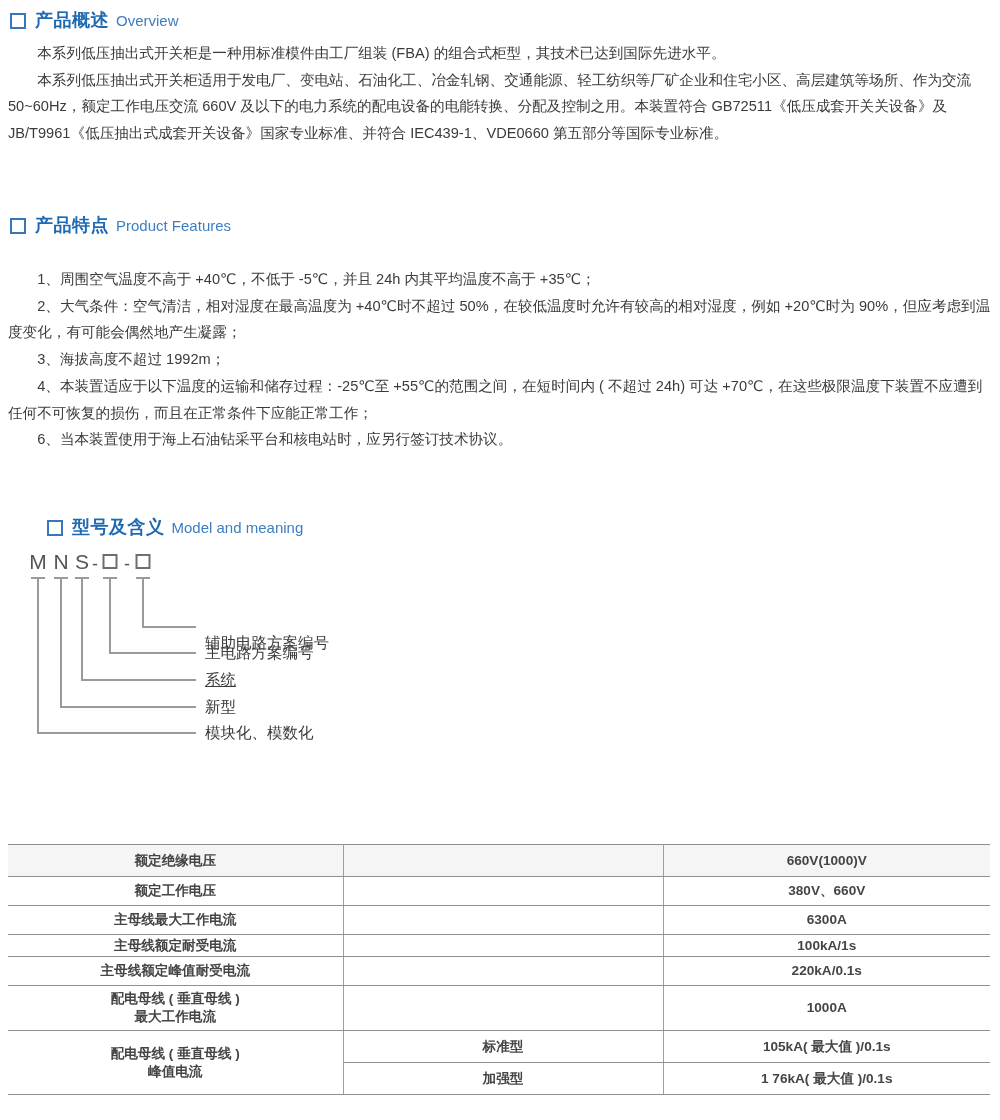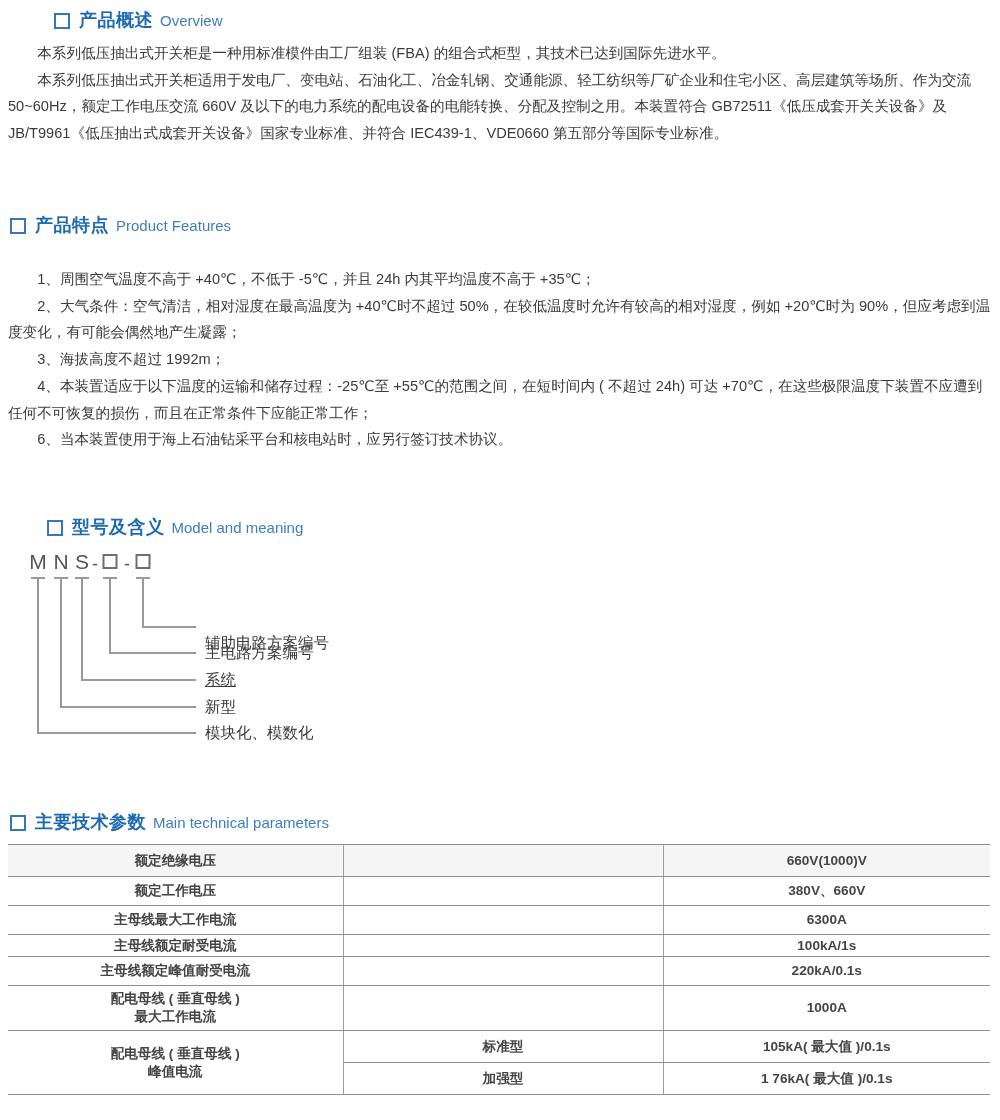--- a/index.html
+++ b/index.html
@@ -32,21 +32,21 @@
   }
   .params{border-top:1px solid #8f8f8f;}
   .params td.c1,.params td.c2{border-right:1px solid #9e9e9e;}
   .params tr.shade td{background:#f5f5f5;}
 </style>
 </head>
 <body>
 
 <div class="page">
 
-  <div class="sec-heading" style="top:7px;margin-left:44px;">
+  <div class="sec-heading" style="top:7px;">
     <span class="sq-icon"></span>
     <span class="h-zh">产品概述</span>
     <span class="h-en">Overview</span>
   </div>
   <div class="textblock" style="top:40px;">
     <p>本系列低压抽出式开关柜是一种用标准模件由工厂组装 (FBA) 的组合式柜型，其技术已达到国际先进水平。</p>
     <p>本系列低压抽出式开关柜适用于发电厂、变电站、石油化工、冶金轧钢、交通能源、轻工纺织等厂矿企业和住宅小区、高层建筑等场所、作为交流 50~60Hz，额定工作电压交流 660V 及以下的电力系统的配电设备的电能转换、分配及控制之用。本装置符合 GB72511《低压成套开关关设备》及 JB/T9961《低压抽出式成套开关设备》国家专业标准、并符合 IEC439-1、VDE0660 第五部分等国际专业标准。</p>
   </div>
 
   <div class="sec-heading" style="top:212px;">
@@ -96,25 +96,20 @@
     <div class="hline" style="top:161px;left:52px;width:136px;"></div>
     <div class="hline" style="top:187px;left:29px;width:159px;"></div>
 
     <div class="m-label" style="top:87px;">辅助电路方案编号</div>
     <div class="m-label" style="top:97px;">主电路方案编号</div>
     <div class="m-label" style="top:124px;text-decoration:underline;">系统</div>
     <div class="m-label" style="top:151px;">新型</div>
     <div class="m-label" style="top:177px;">模块化、模数化</div>
   </div>
 
-  <div class="sec-heading" style="top:809px;">
-    <span class="sq-icon"></span>
-    <span class="h-zh">主要技术参数</span>
-    <span class="h-en">Main technical parameters</span>
-  </div>
 
   <table class="params">
     <colgroup>
         <col style="width:335px">
         <col style="width:320px">
         <col style="width:327px">
       </colgroup>
     <tbody>
       <tr class="shade" style="height:32px;">
         <td class="c1">额定绝缘电压</td>

